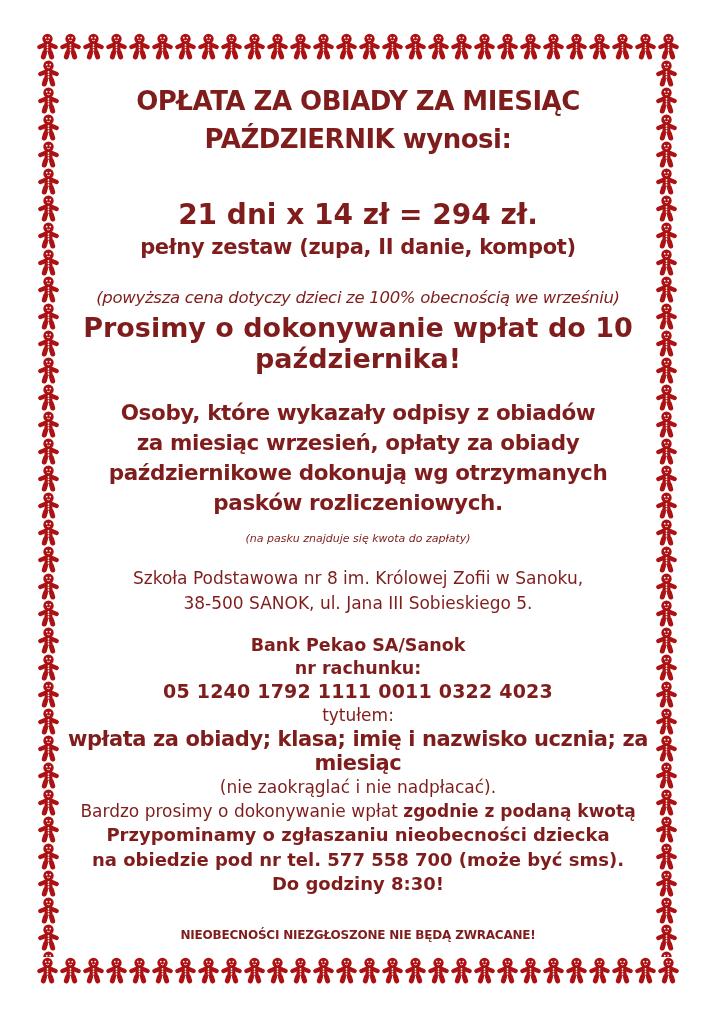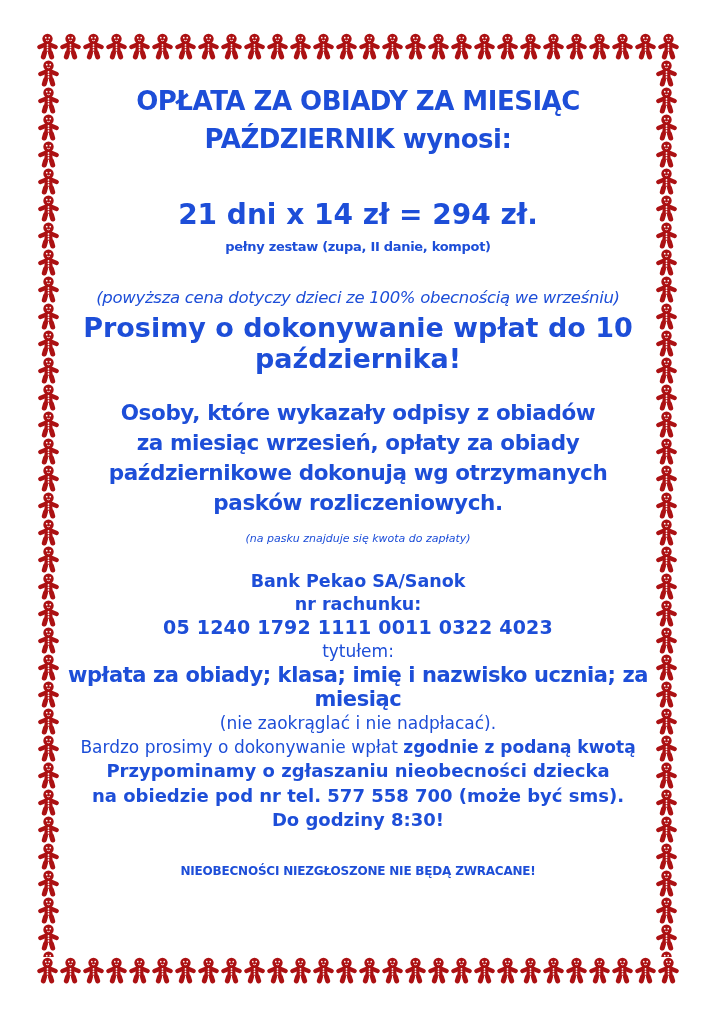--- a/index.html
+++ b/index.html
@@ -1,40 +1,40 @@
 <!DOCTYPE html>
 <html style="--ginger: #ac1113;"><head>
 <meta charset="utf-8">
 <style>
   html,body{margin:0;padding:0;background:#fff;}
   .sheet{
     position:relative;
     width:716px;height:1024px;
     background:#fff;
-    color:#1d4ed8;
+    color:#7f1d1d;
     font-family:"DejaVu Sans","Liberation Sans",sans-serif;
     overflow:hidden;
   }
   
   .gb{color:var(--ginger,#ac1113);display:block;flex:none;}
   .b-row{position:absolute;display:flex;flex-direction:row;overflow:hidden;}
   .b-col{position:absolute;display:flex;flex-direction:column;overflow:hidden;}
   .b-top{left:36px;top:33px;width:644px;height:28px;}
   .b-bottom{left:36px;top:957px;width:644px;height:28px;}
   .b-left{left:36px;top:60px;width:28px;height:897px;}
   .b-right{left:654px;top:60px;width:28px;height:897px;}
   .b-row .gb{width:23px;height:27px;}
   .b-col .gb{width:25px;height:27px;}
   
   .content{position:absolute;left:62px;right:62px;top:62px;text-align:center;}
   .content p,.content h1{margin:0;}
   .pre{white-space:pre-line;}
   .title{font-size:26px;font-weight:bold;line-height:38px;margin-top:20px !important;letter-spacing:-0.5px;}
   .price{font-size:28px;font-weight:bold;line-height:34px;margin-top:40px !important;}
-  .set{font-size:13px;font-weight:bold;line-height:26px;margin-top:2px !important;letter-spacing:-0.3px;}
+  .set{font-size:21px;font-weight:bold;line-height:26px;margin-top:2px !important;letter-spacing:-0.3px;}
   .note1{font-style:italic;font-size:16.5px;line-height:24px;margin-top:26px !important;letter-spacing:-0.3px;}
   .deadline{font-size:27px;font-weight:bold;line-height:31px;margin-top:2px !important;}
   .odpisy{font-size:21.5px;font-weight:bold;line-height:30px;margin-top:24px !important;letter-spacing:-0.4px;}
   .note2{font-style:italic;font-size:11px;line-height:26px;margin-top:8px !important;}
   .school{font-size:17px;line-height:25px;margin-top:14px !important;}
   .account{margin-top:18px;}
   .account p{font-size:17.5px;font-weight:bold;line-height:23px;}
   .acc-num{font-size:19px !important;letter-spacing:0.2px;}
   .reg{font-size:17px;line-height:24px;}
   .transfer{font-size:21px;font-weight:bold;line-height:24px;letter-spacing:-0.4px;}
@@ -2668,20 +2668,22 @@
     <p class="note1">(powyższa cena dotyczy dzieci ze 100% obecnością we wrześniu)</p>
     <p class="deadline pre">Prosimy o dokonywanie wpłat do 10
 października!</p>
 
     <p class="odpisy pre">Osoby, które wykazały odpisy z obiadów
 za miesiąc wrzesień, opłaty za obiady
 październikowe dokonują wg otrzymanych
 pasków rozliczeniowych.</p>
     <p class="note2">(na pasku znajduje się kwota do zapłaty)</p>
 
+    <p class="school pre">Szkoła Podstawowa nr 8 im. Królowej Zofii w Sanoku,
+38-500 SANOK, ul. Jana III Sobieskiego 5.</p>
 
     <div class="account">
       <p>Bank Pekao SA/Sanok</p>
       <p>nr rachunku:</p>
       <p class="acc-num">05 1240 1792 1111 0011 0322 4023</p>
     </div>
 
     <p class="reg">tytułem:</p>
     <p class="transfer">wpłata za obiady; klasa; imię i nazwisko ucznia; za miesiąc</p>
 

